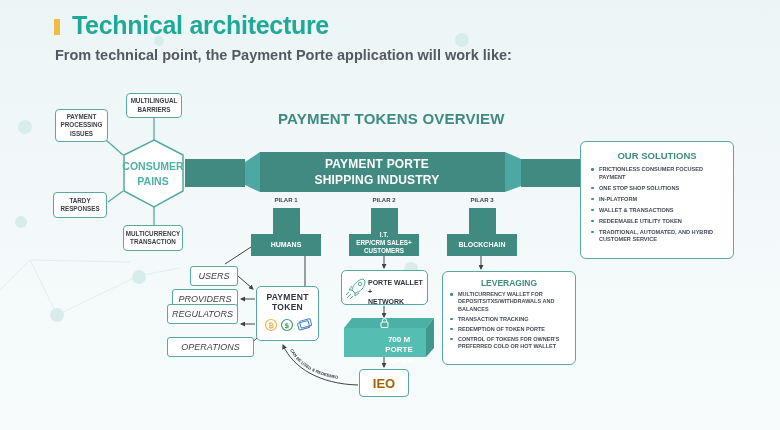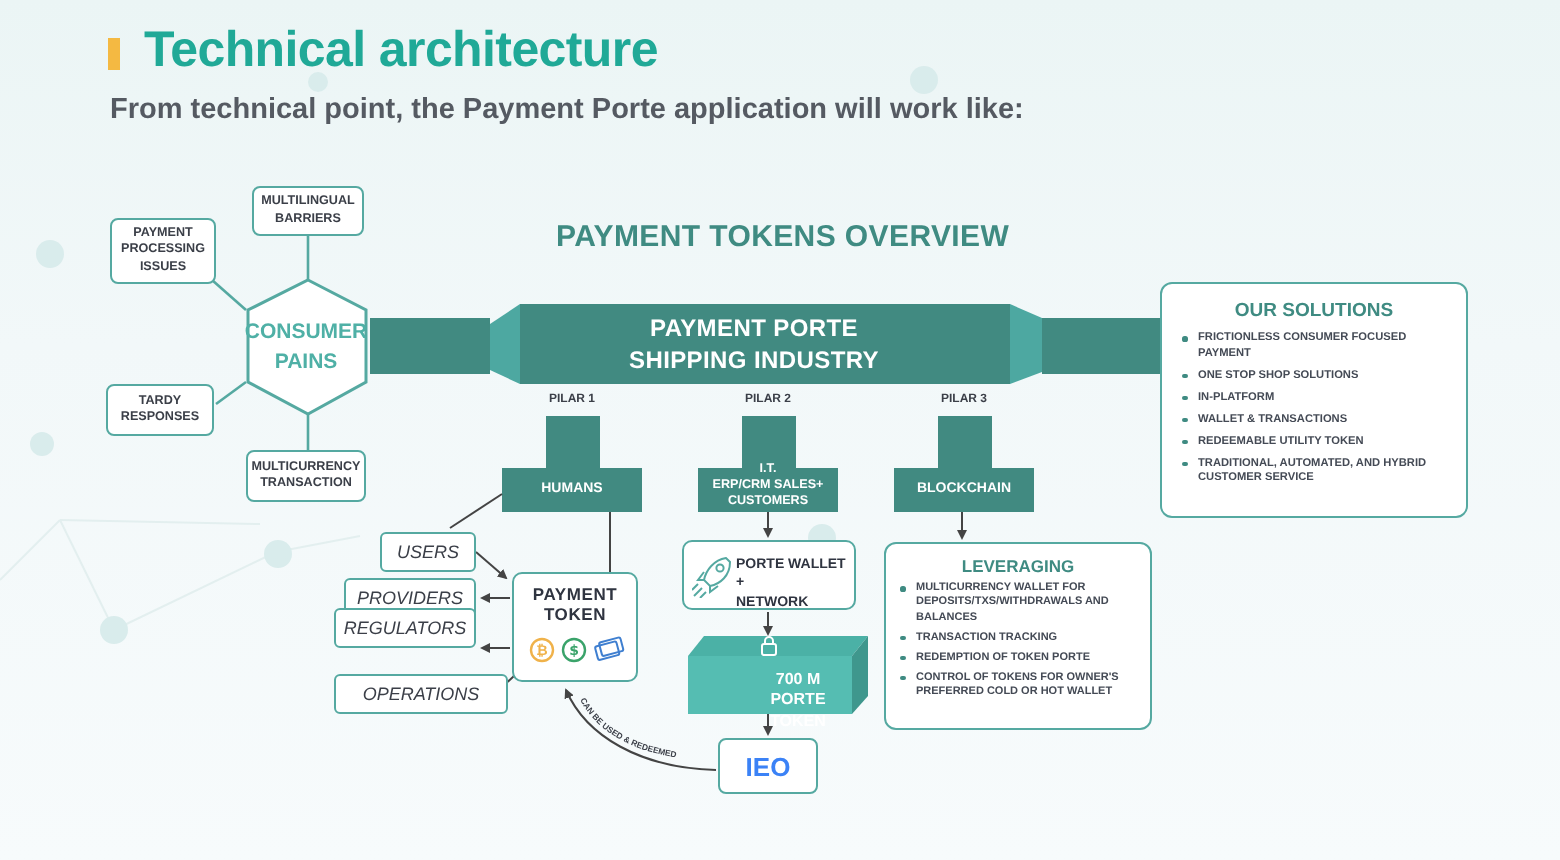--- a/index.html
+++ b/index.html
@@ -65,21 +65,21 @@
     left: 341px; top: 270px; width: 87px; height: 35px; background: #fff;
     border: 1.5px solid #55a9a1; border-radius: 5px;
   }
   .wallet-text { position: absolute; left: 26px; top: 7px; font-size: 7px; font-weight: bold; color: #2f3440; line-height: 1.35; }
 
   .token-label { left: 344px; top: 335px; width: 82px; text-align: center; color: #fff; font-size: 8px; font-weight: bold; line-height: 1.3; padding-left: 28px; }
 
   .ieo-box {
     left: 359px; top: 369px; width: 50px; height: 28px; background: #fff;
     border: 1.5px solid #55a9a1; border-radius: 4px; display: flex; align-items: center; justify-content: center;
-    font-size: 13px; font-weight: bold; color: #3b82f6;
+    font-size: 13px; font-weight: bold; color: #a16207;
   }
 
   .leveraging {
     left: 442px; top: 271px; width: 134px; height: 94px; background: #fff;
     border: 1.5px solid #55a9a1; border-radius: 6px;
   }
   .leveraging h3 { text-align: center; font-size: 8.5px; color: #3f8b82; margin-top: 6px; margin-bottom: 3px; }
   .leveraging .bullet-list { padding-left: 7px; padding-right: 4px; }
   .leveraging .bullet-list li { margin-bottom: 2.5px; font-size: 5.5px; }
 </style>

